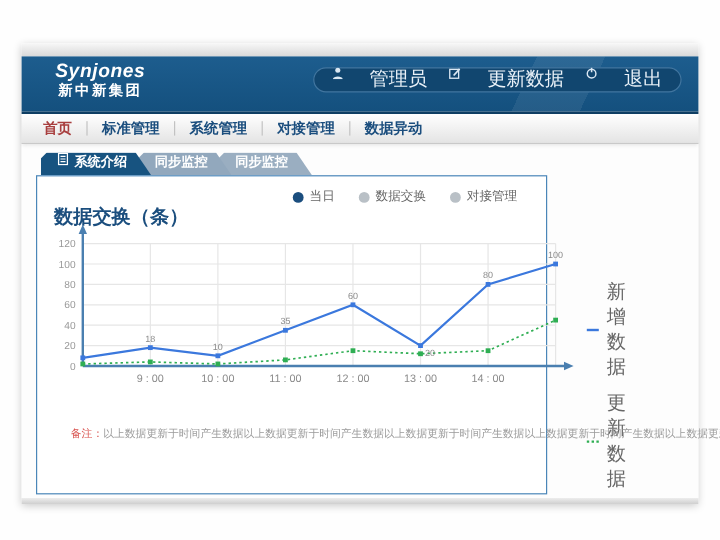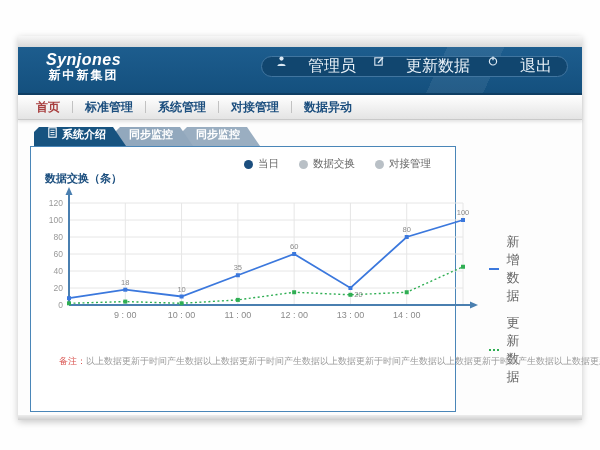--- a/index.html
+++ b/index.html
@@ -46,25 +46,25 @@
   .tab.inactive { background:#92a8bd; z-index:2; }
   .tab.inactive + .tab.inactive { z-index:1; background:#9aaec1; }
 
   
   .panel { position:absolute; left:12px; top:26px; width:426px; height:266px;
       background:#fff; border:1px solid #4a86b8; }
   .radio-row { position:absolute; top:10px; right:24px; display:flex; gap:20px; }
   .radio-opt { display:flex; align-items:center; gap:5px; font-size:10.5px; color:#666; cursor:pointer; }
   .radio-dot { width:9px; height:9px; border-radius:50%; background:#b9c0c6; }
   .radio-dot.selected { background:#1b4e7e; }
-  .y-title { position:absolute; left:14px; top:24px; font-size:11px; font-weight:bold; color:#1b4e7e; }
+  .y-title { position:absolute; left:14px; top:24px; font-size:16px; font-weight:bold; color:#1b4e7e; }
   .x-title { position:absolute; left:448px; top:159px; font-size:12px; font-weight:bold; color:#1b4e7e; }
   .chart-wrap { position:absolute; left:0; top:40px; width:538px; height:140px; }
   .legend { position:absolute; left:458px; top:86px; display:flex; flex-direction:column; gap:9px; }
-  .legend-row { display:flex; align-items:center; gap:7px; font-size:13px; color:#666; }
+  .legend-row { display:flex; align-items:center; gap:7px; font-size:16px; color:#666; }
   .legend-swatch { width:22px; height:0; }
   .note { position:absolute; left:28px; top:208px; font-size:9px; white-space:nowrap; }
   .note-label { color:#d9534f; }
   .note-text { color:#9b9b9b; }
 </style>
 </head>
 <body>
 
 <div class="stage">
   <div class="app">

